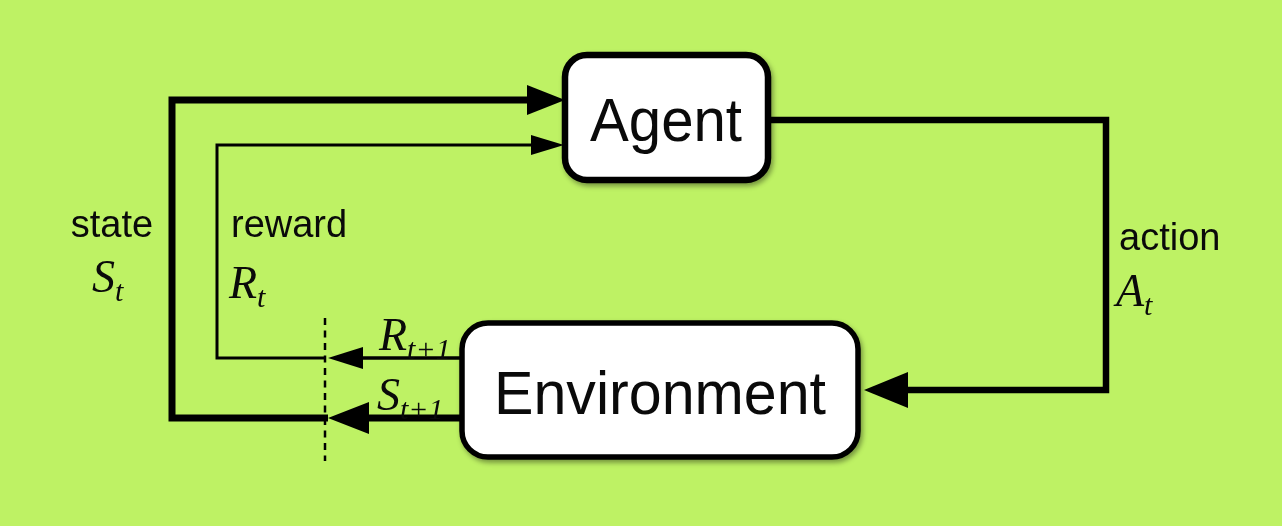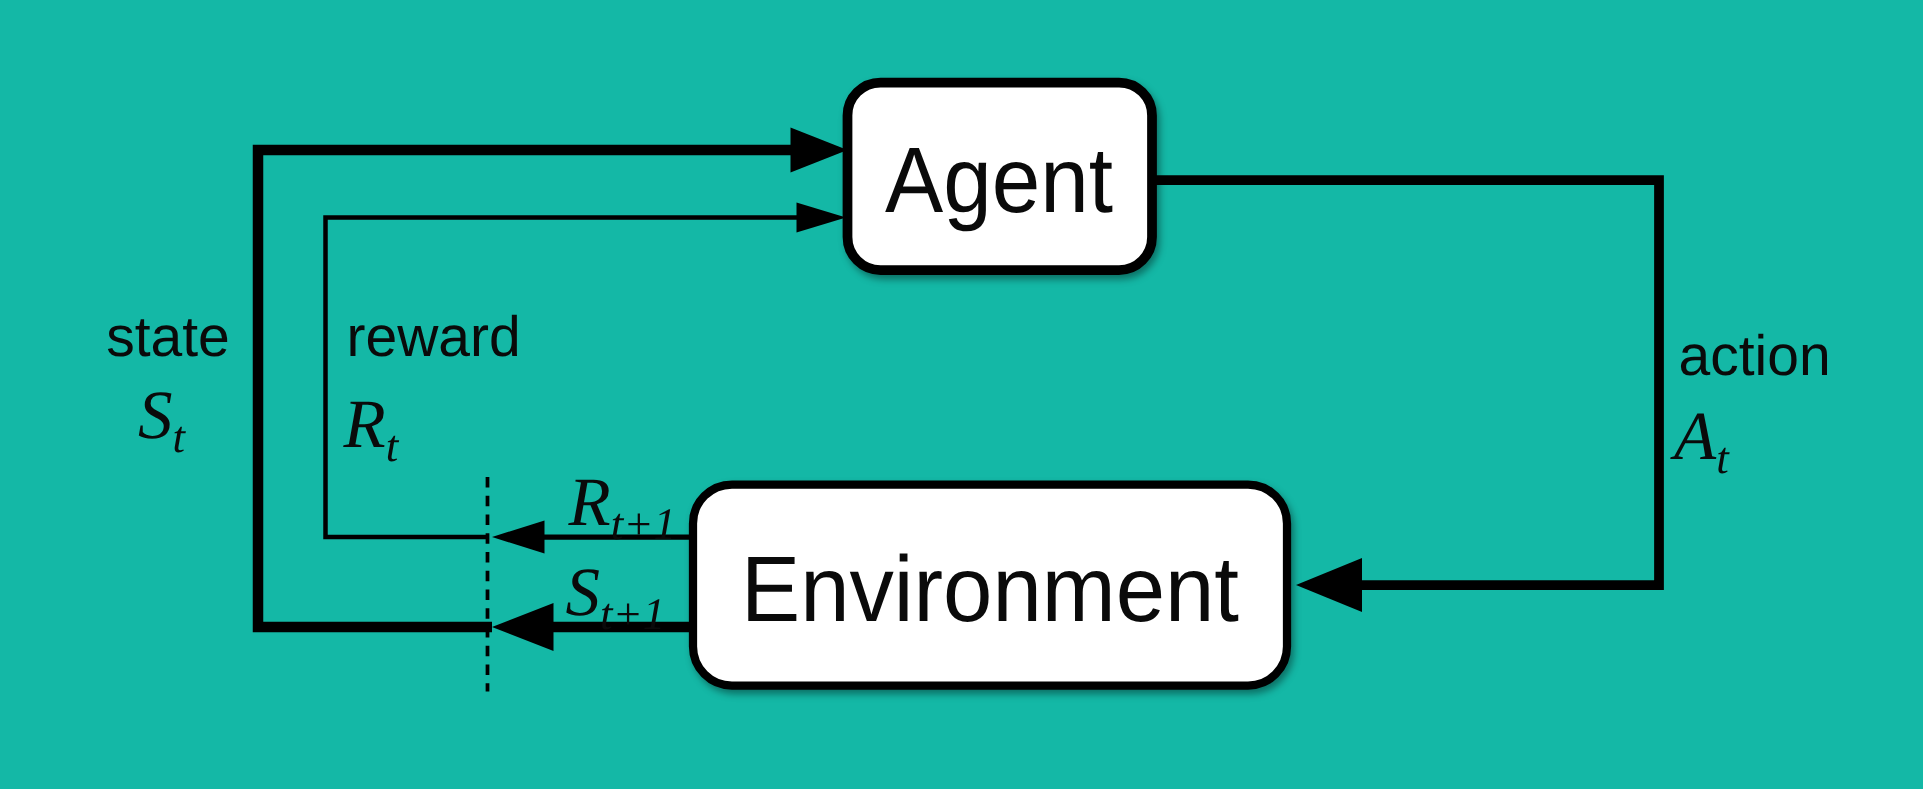--- a/index.html
+++ b/index.html
@@ -4,21 +4,21 @@
 <style>
   html, body {
     margin: 0;
     padding: 0;
     background: #ffffff;
   }
   #stage {
     position: relative;
     width: 1282px;
     height: 526px;
-    background: #14b8a6;
+    background: #bef264;
     overflow: hidden;
   }
   svg { display: block; }
   .node-box {
     fill: #ffffff;
     stroke: #000000;
     filter: drop-shadow(2px 3px 2.5px rgba(0,0,0,0.38));
   }
   .node-label {
     font-family: "Liberation Sans", sans-serif;

